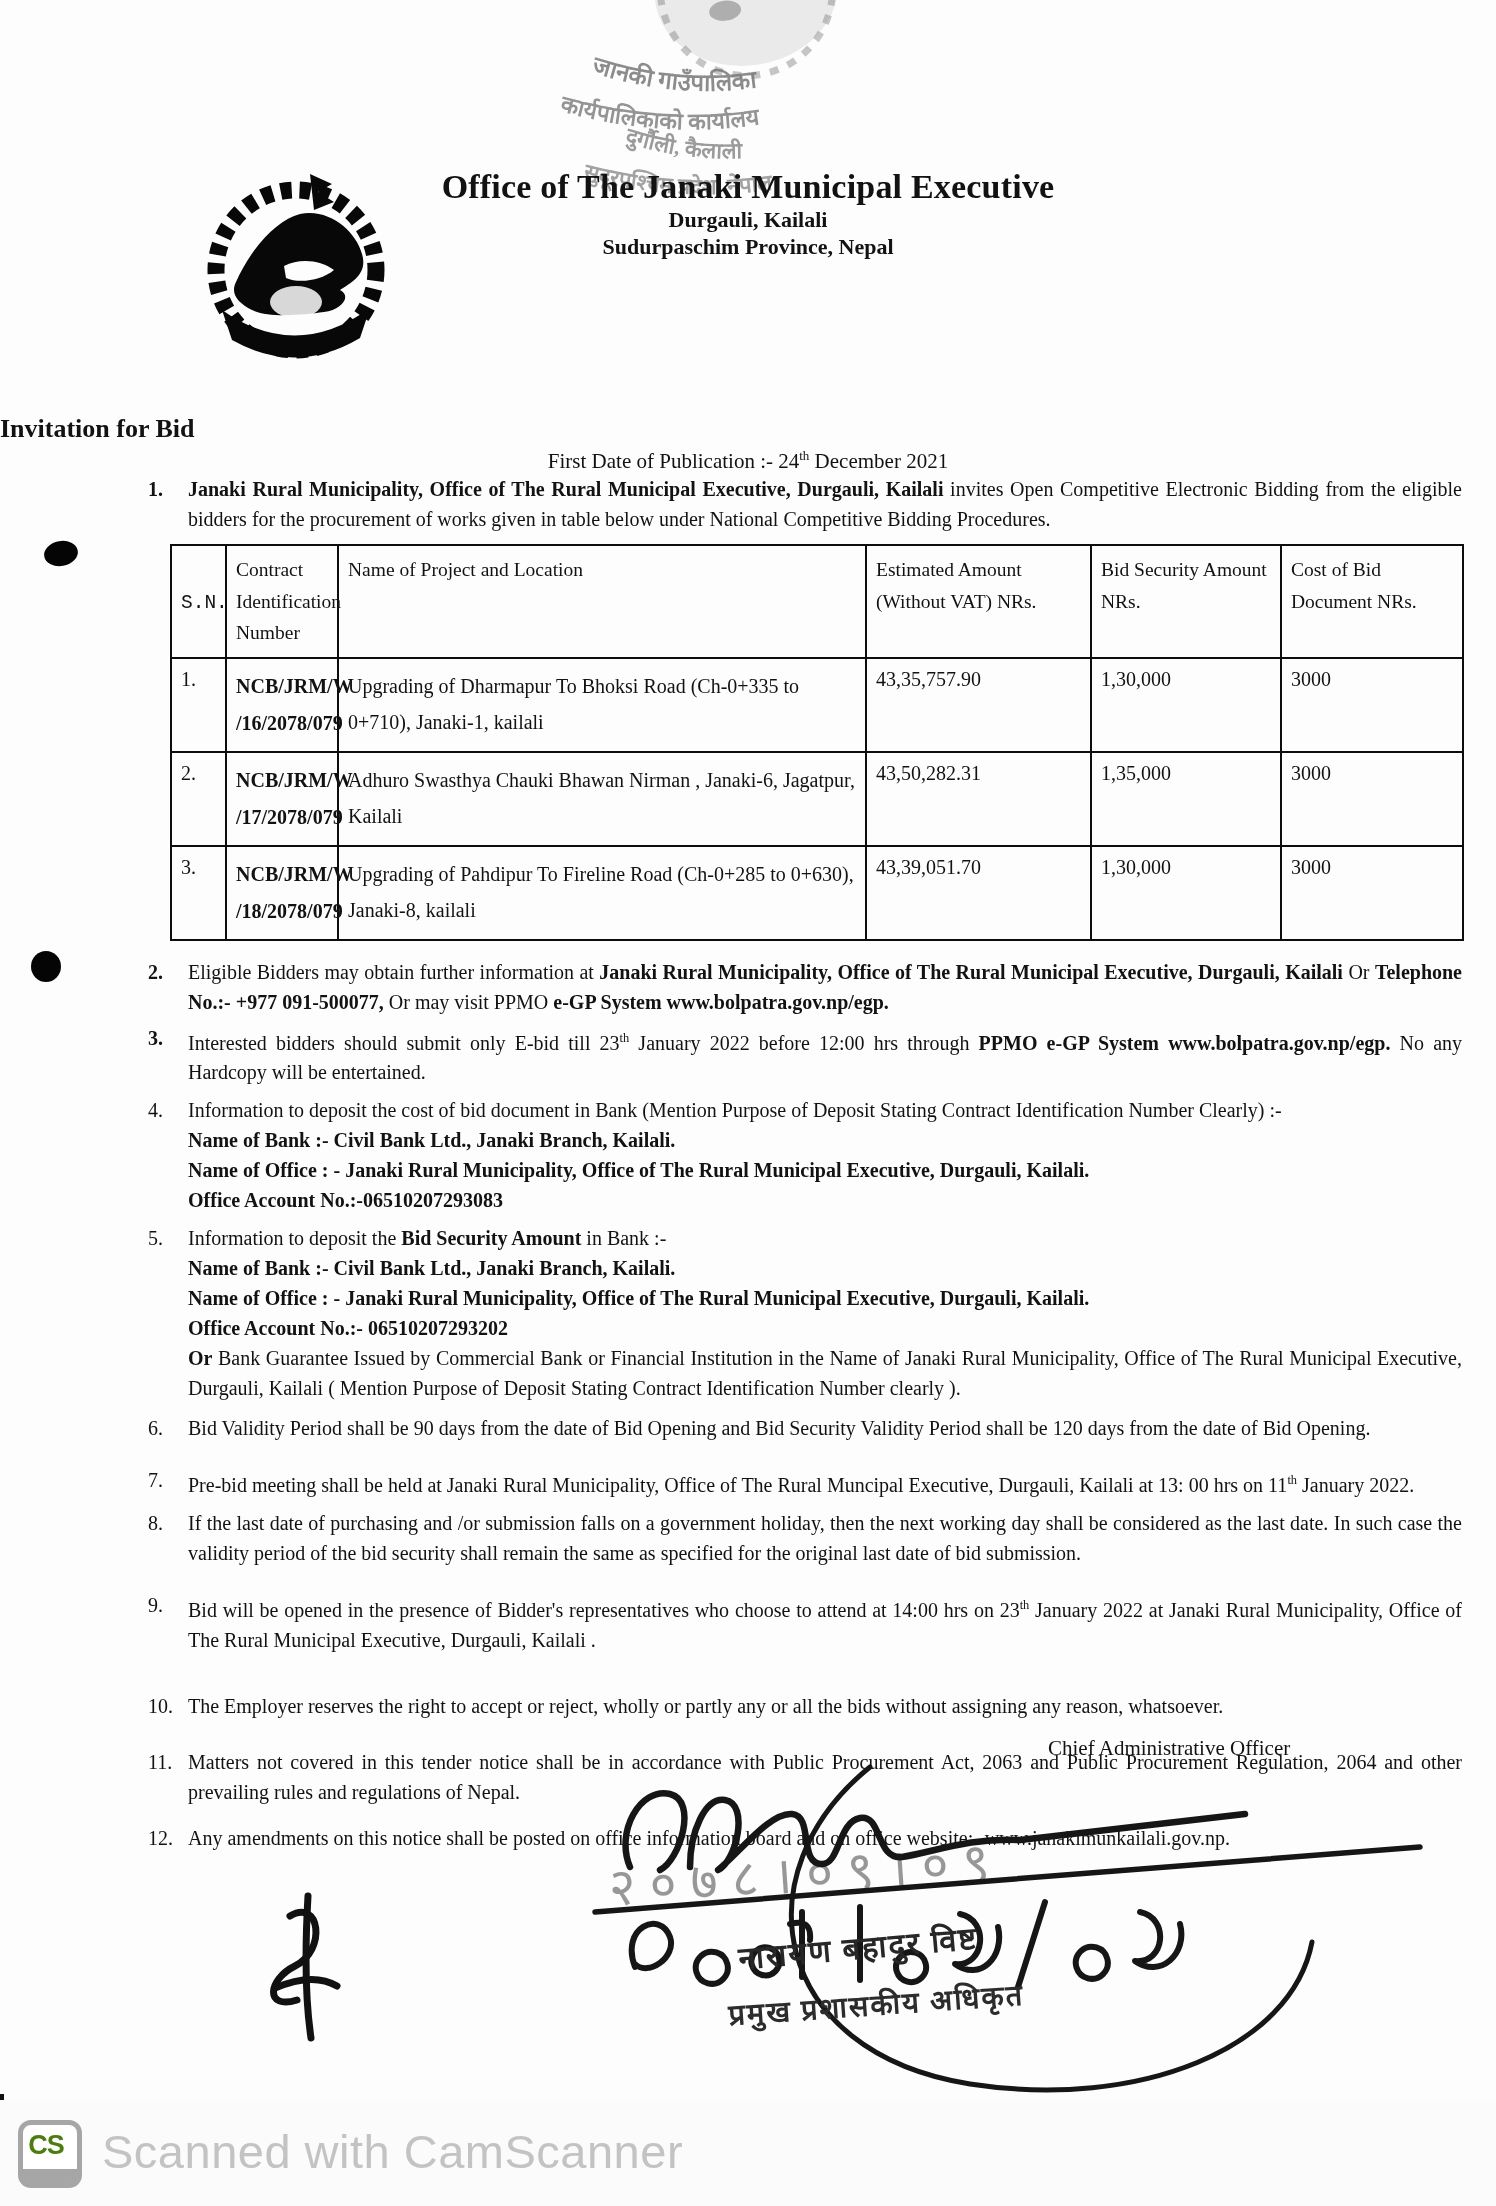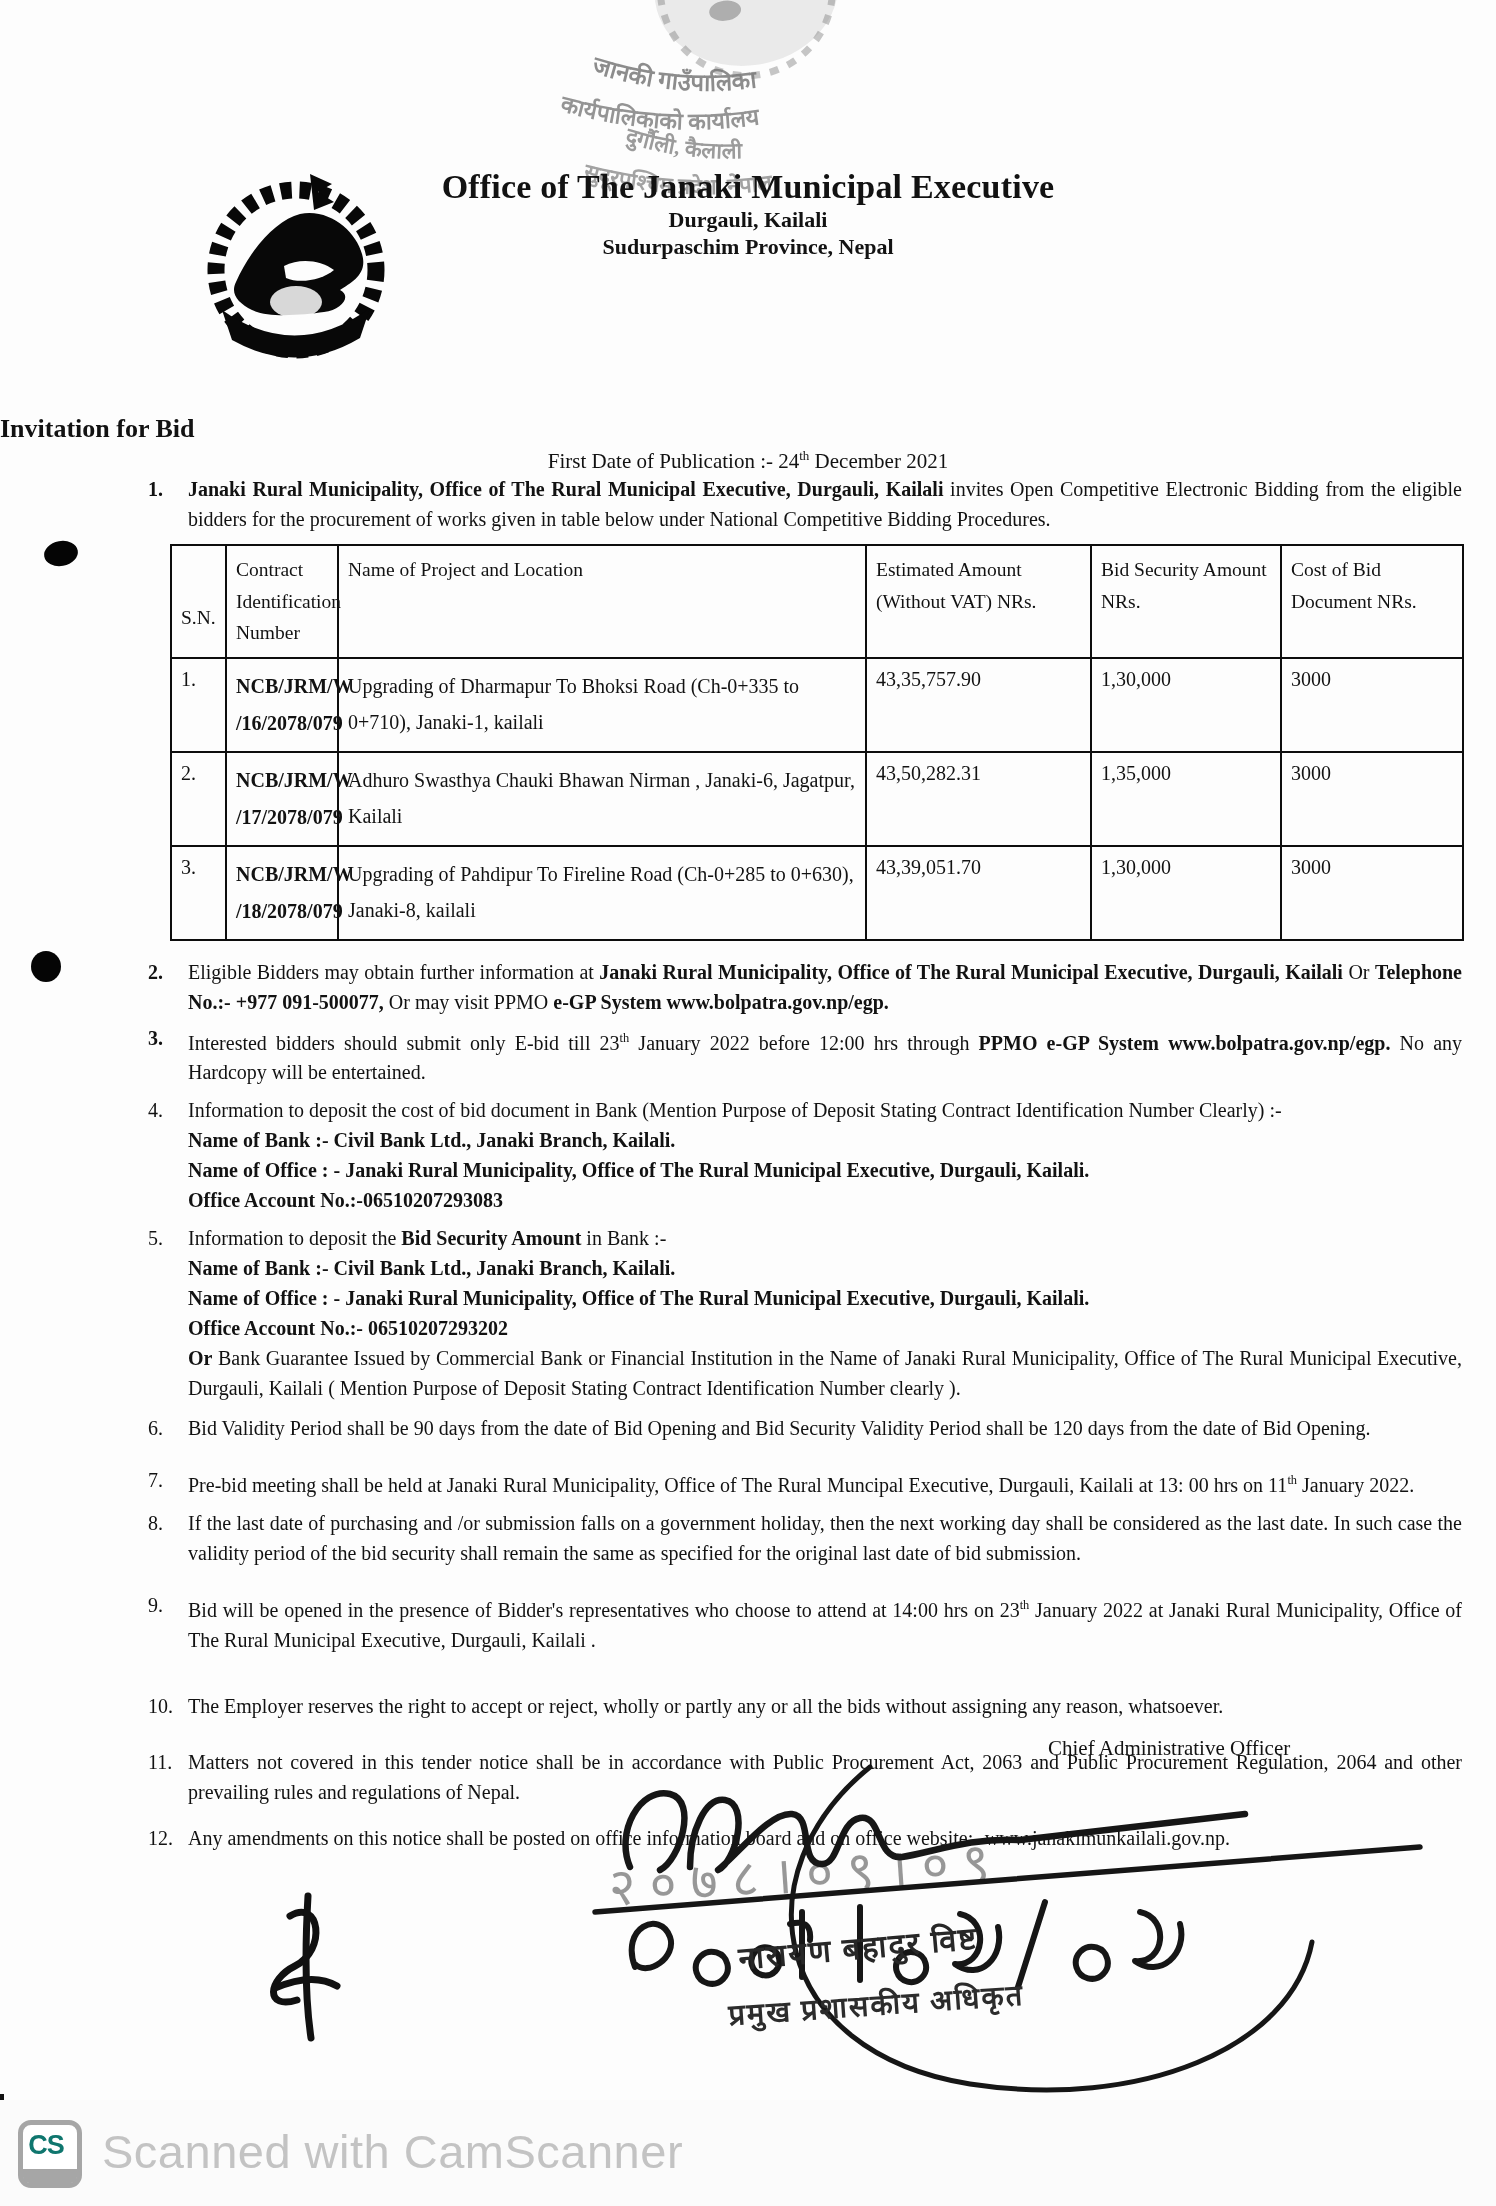--- a/index.html
+++ b/index.html
@@ -30,21 +30,21 @@
   .item .num{flex:0 0 40px;font-weight:bold;}
   .item .num.plain{font-weight:normal;}
   .item .body{flex:1;text-align:justify;}
   .item .body b{font-weight:bold;}
   .blk{display:block;font-weight:bold;}
   .blk.normal{font-weight:normal;text-align:justify;}
   
   table.bids{border-collapse:collapse;table-layout:fixed;width:1292px;margin:10px 0 0 22px;}
   table.bids th,table.bids td{border:2.4px solid #0d0d0d;vertical-align:top;text-align:left;}
   table.bids th{font-weight:normal;font-size:19.5px;line-height:1.62;padding:8px 9px;}
-  table.bids th.sn{padding-top:56px;}
+  table.bids th.sn{padding-top:42px;font-family:Liberation Mono, monospace;}
   table.bids td{font-size:20px;padding:9px 9px;}
   td.sn{font-size:19px;}
   td.cid{font-weight:bold;font-size:19px;line-height:1.85;}
   td.pname{font-size:20.5px;line-height:1.8;padding-top:13px;}
   td.amt{font-size:19.5px;}
   
   .cao{left:1048px;top:1736px;font-size:21px;}
   .sig-svg{left:540px;top:1752px;width:930px;height:360px;}
   .hand-date{left:608px;top:1836px;font-size:52px;letter-spacing:14px;transform:rotate(-4deg);opacity:.45;color:#1c1c1c;}
   .np-name{left:738px;top:1926px;font-size:31px;font-weight:bold;color:#272727;transform:rotate(-5deg);letter-spacing:2px;}
@@ -52,21 +52,21 @@
   .initial-svg{left:245px;top:1888px;width:112px;height:158px;}
   
   .dot1{left:44px;top:541px;width:34px;height:25px;background:#050505;border-radius:50%;transform:rotate(-10deg);}
   .dot2{left:31px;top:951px;width:30px;height:31px;background:#050505;border-radius:50%;}
   .edge-v{left:0;top:2094px;width:4px;height:34px;background:#111;}
   .edge-h{left:0;top:2124px;width:148px;height:4px;background:#111;transform:rotate(.4deg);transform-origin:left;}
   
   .footer{left:0;top:2100px;width:1496px;height:106px;background:#fbfbfb;}
   .cs-badge{position:absolute;left:18px;top:20px;width:64px;height:68px;border:5px solid #a6a6a6;border-radius:13px;box-sizing:border-box;background:#fff;}
   .cs-badge .bar{position:absolute;left:0;right:0;bottom:0;height:14px;background:#a6a6a6;border-radius:0 0 6px 6px;}
-  .cs-badge .cs-text{position:absolute;top:5px;left:0;right:8px;text-align:center;font:bold 27px "Liberation Sans",sans-serif;color:#0f766e;letter-spacing:-1px;}
+  .cs-badge .cs-text{position:absolute;top:5px;left:0;right:8px;text-align:center;font:bold 27px "Liberation Sans",sans-serif;color:#4d7c0f;letter-spacing:-1px;}
   .footer .brand{position:absolute;left:102px;top:50%;transform:translateY(-52%);font-family:"Liberation Sans","DejaVu Sans",sans-serif;font-size:47px;color:#c3c3c3;letter-spacing:.5px;}
 </style>
 </head>
 <body>
 
 <svg class="abs stamp" viewBox="0 0 640 230">
   <defs>
     <path id="arcA" d="M165,78 Q330,158 500,70" fill="none"></path>
     <path id="arcB" d="M128,112 Q330,200 540,100" fill="none"></path>
     <path id="arcC" d="M188,152 Q335,222 488,146" fill="none"></path>

